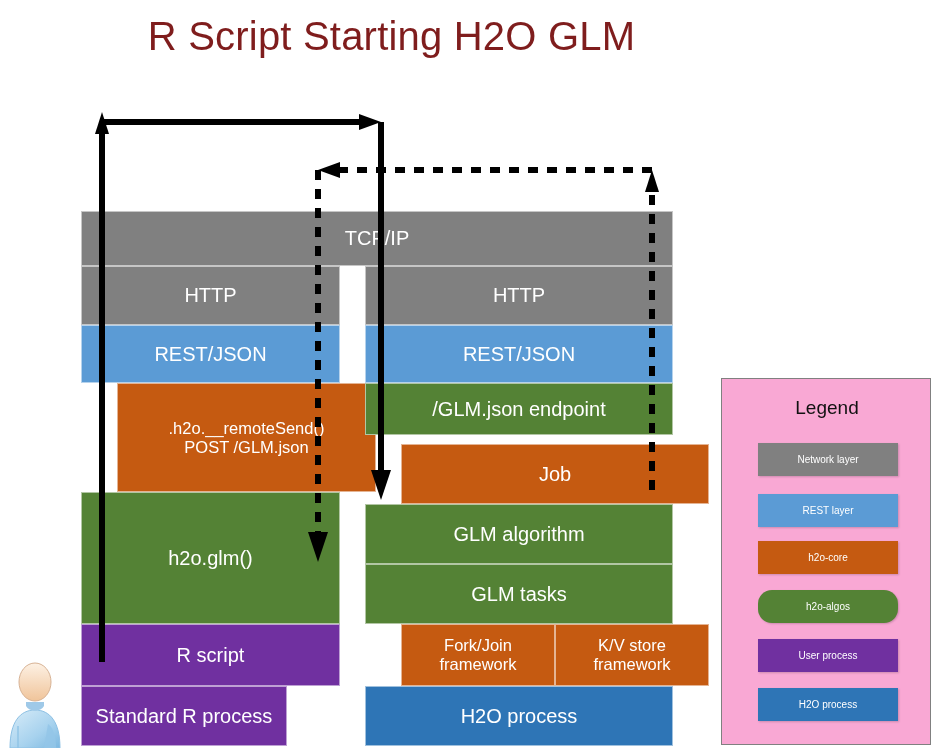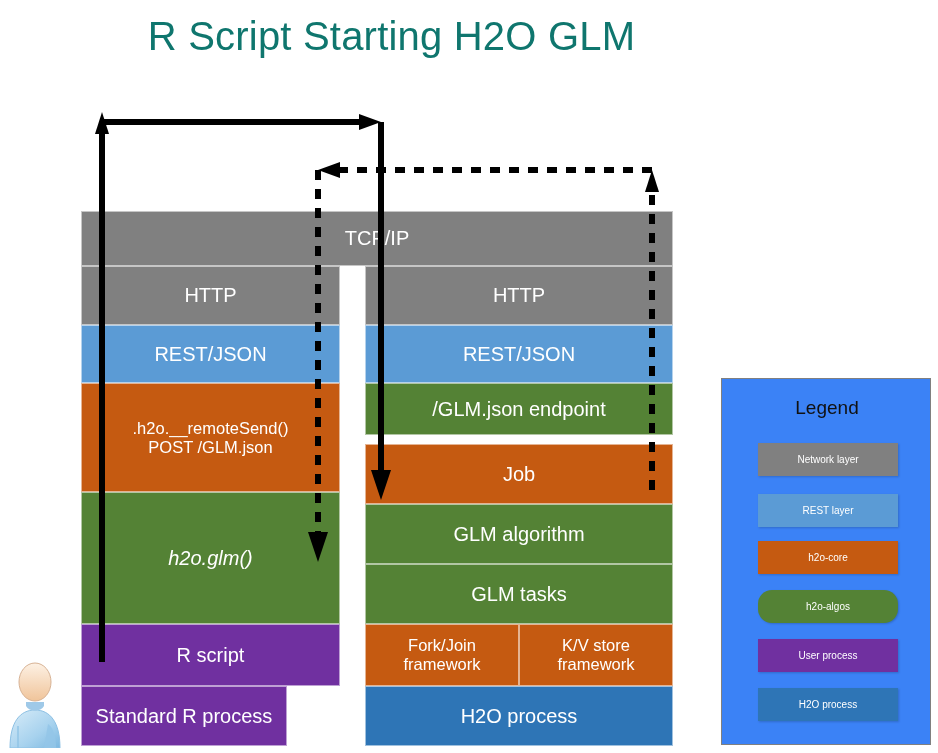--- a/index.html
+++ b/index.html
@@ -8,49 +8,49 @@
     background: #ffffff;
     font-family: "Liberation Sans", sans-serif;
     overflow: hidden;
   }
   #stage { position: relative; width: 938px; height: 753px; }
 
   
   #title {
     position: absolute; left: 0; top: 14px; width: 783px;
     text-align: center;
-    font-size: 40px; font-weight: 400; color: #0f766e;
+    font-size: 40px; font-weight: 400; color: #7f1d1d;
     letter-spacing: 0.2px;
   }
 
   
   .blk {
     position: absolute;
     display: flex; align-items: center; justify-content: center;
     text-align: center;
     color: #ffffff;
     font-size: 20px;
     line-height: 1.15;
     border: 1px solid rgba(255,255,255,0.55);
     white-space: pre-line;
   }
   .blk.two-line { font-size: 16.5px; }
 
   .c-gray   { background: #808080; }
   .c-rest   { background: #5B9BD5; }
-  .c-core   { background: #C55A11; }
+  .c-core   { background: #C55A11; margin-left: 36px; }
   .c-algos  { background: #548235; }
   .c-user   { background: #7030A0; }
   .c-h2o    { background: #2E75B6; }
 
   
   #legend {
     position: absolute; left: 721px; top: 378px;
     width: 210px; height: 367px;
-    background: #3b82f6; border: 1px solid #808080; padding-left: 43px;
+    background: #f9a8d4; border: 1px solid #808080; padding-left: 43px;
   }
   #legend-title {
     position: absolute; left: 0; top: 18px; width: 210px;
     text-align: center; font-size: 19px; color: #111;
   }
   .lg-item {
     position: absolute; left: 36px; width: 140px; height: 33px;
     display: flex; align-items: center; justify-content: center;
     color: #fff; font-size: 10px;
     box-shadow: 1px 1px 2px rgba(0,0,0,0.18);
@@ -83,21 +83,21 @@
 
   <div class="blk c-rest" style="left:81px; top:325px; width:259px; height:58px;">
     <span>REST/JSON</span>
   </div>
 
   <div class="blk c-core two-line" style="left:81px; top:383px; width:259px; height:109px;">
     <span>.h2o.__remoteSend()
 POST /GLM.json</span>
   </div>
 
-  <div class="blk c-algos" style="left:81px; top:492px; width:259px; height:132px;font-style:italic;">
+  <div class="blk c-algos" style="left:81px; top:492px; width:259px; height:132px;">
     <span>h2o.glm()</span>
   </div>
 
   <div class="blk c-user" style="left:81px; top:624px; width:259px; height:62px;">
     <span>R script</span>
   </div>
 
   <div class="blk c-user" style="left:81px; top:686px; width:206px; height:60px;">
     <span>Standard R process</span>
   </div>

